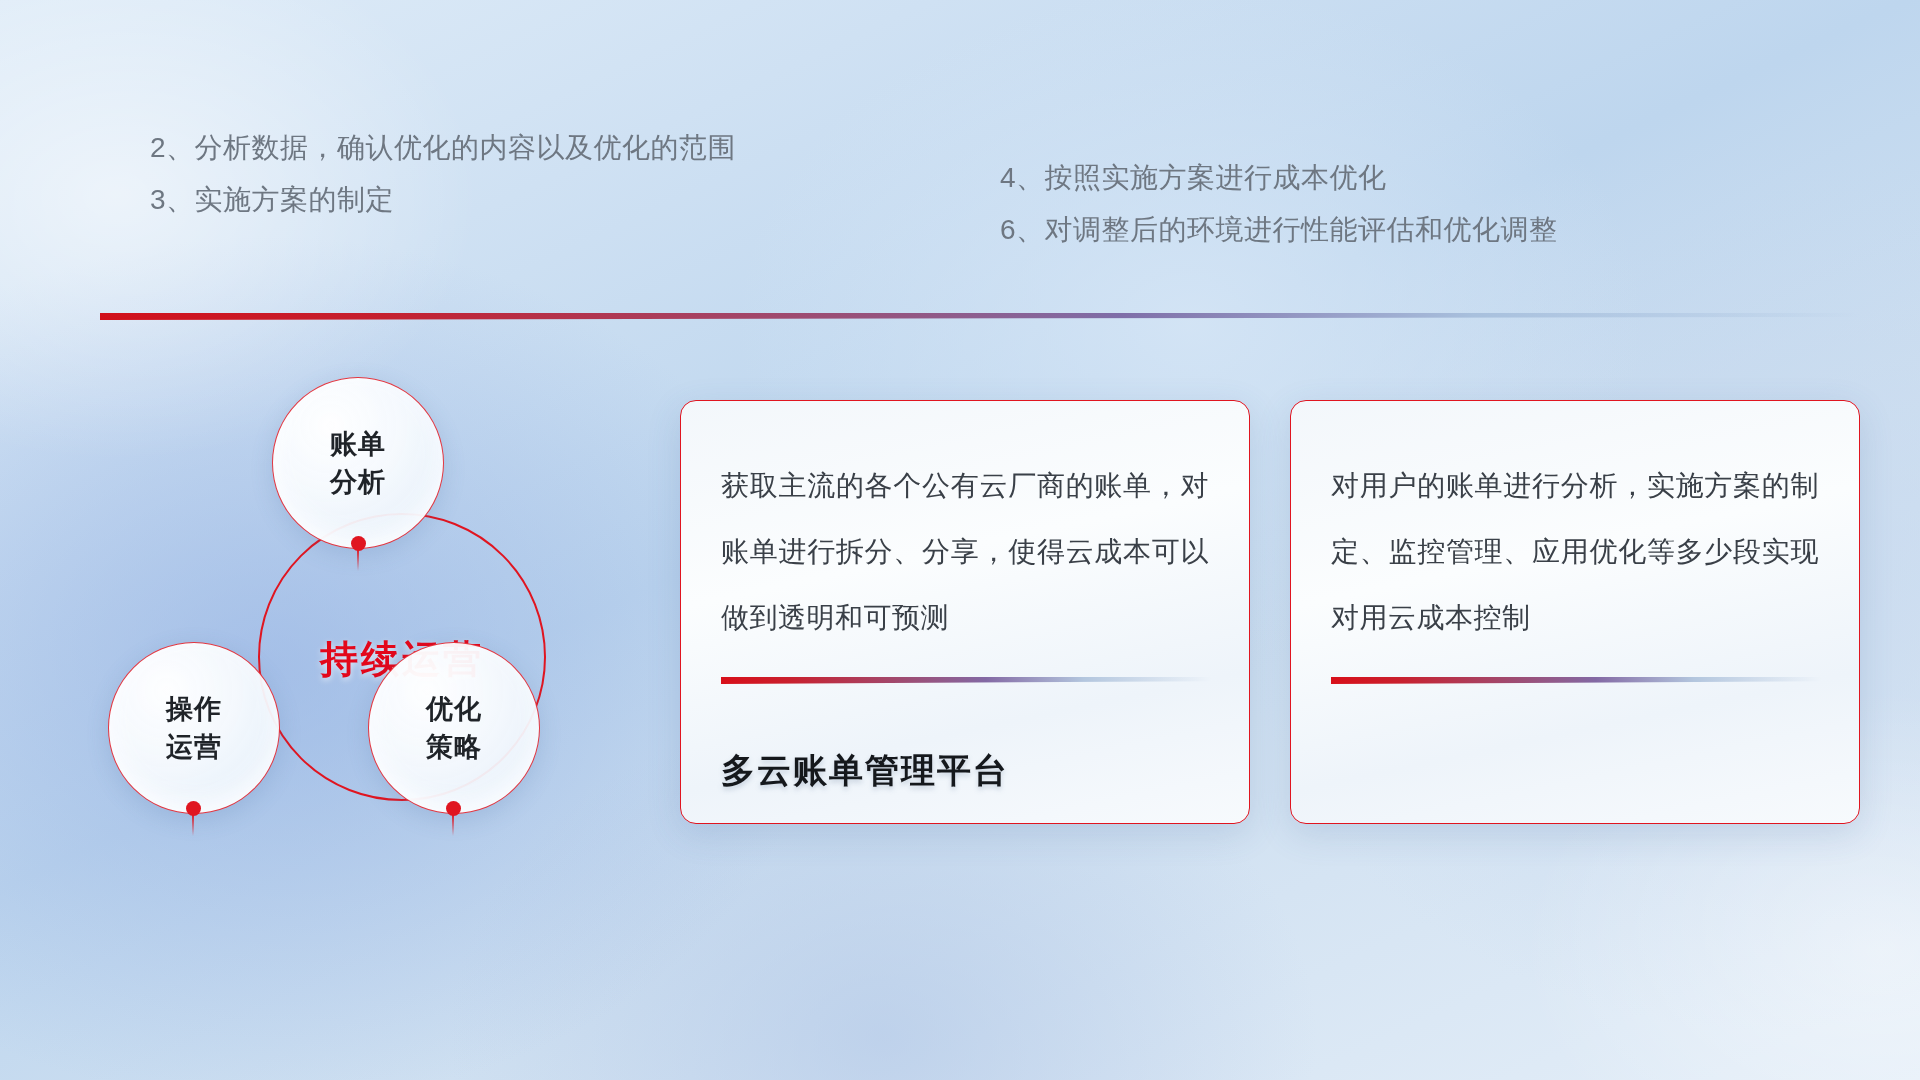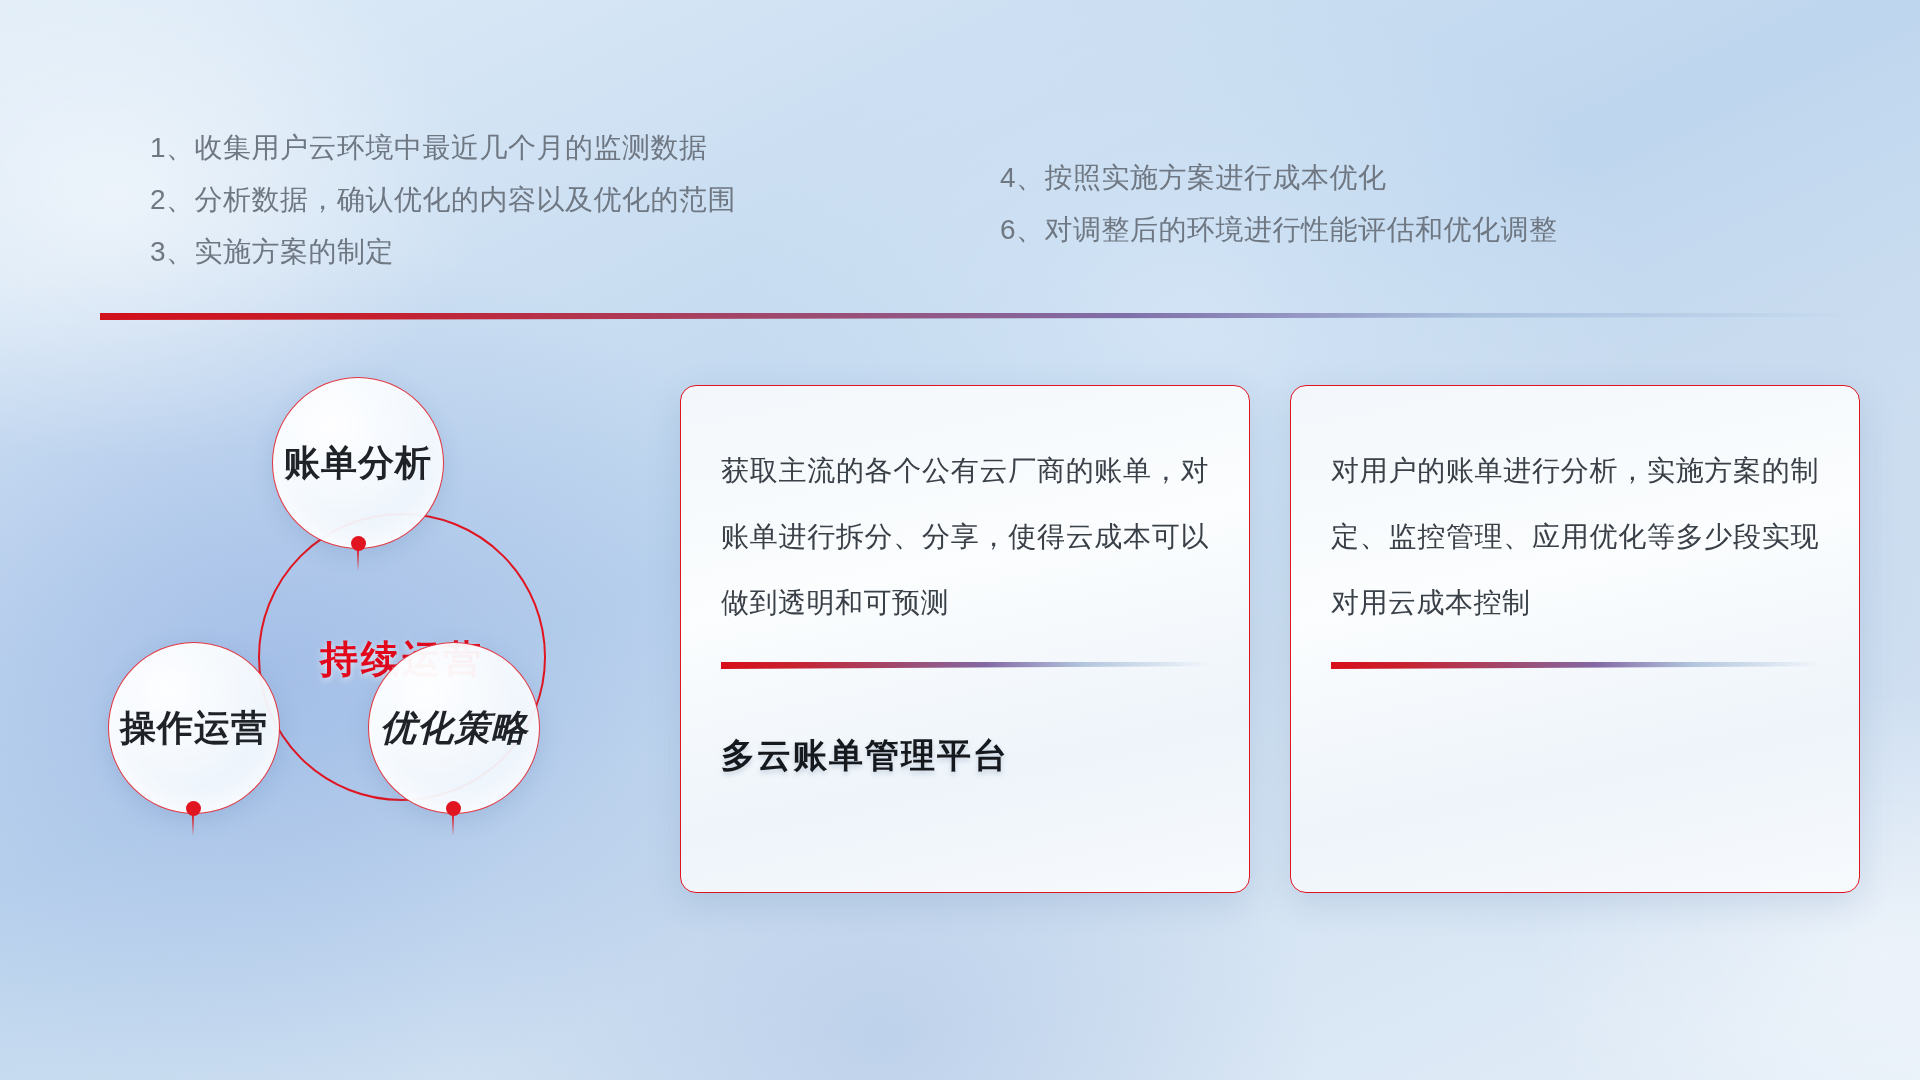--- a/index.html
+++ b/index.html
@@ -53,31 +53,31 @@
     border:2.6px solid #e01520;
     background:transparent;
   }
   #ring-main { left:168px; top:158px; width:288px; height:288px; }
   .bubble {
     position:absolute; border-radius:50%;
     border:1.6px solid rgba(224,21,32,0.85);
     background:
       radial-gradient(circle at 34% 28%, rgba(255,255,255,0.98) 0%, rgba(248,251,254,0.95) 42%, rgba(228,239,250,0.92) 100%);
     box-shadow:0 6px 22px rgba(70,110,160,0.18), inset 0 -10px 24px rgba(255,255,255,0.85);
-    display:flex; flex-direction:row;
+    display:flex; flex-direction:column;
     align-items:center; justify-content:center;
     color:#1f2328;
-    font-size:36px;
+    font-size:27px;
     font-weight:700;
     line-height:38px;
     letter-spacing:1px;
   }
   #bubble-top   { left:182px; top:22px;  width:172px; height:172px; }
   #bubble-left  { left:18px;  top:287px; width:172px; height:172px;align-items:center; }
-  #bubble-right { left:278px; top:287px; width:172px; height:172px;font-style:italic; }
+  #bubble-right { left:278px; top:287px; width:172px; height:172px; }
 
   .node-dot{
     position:absolute; width:15px; height:15px; border-radius:50%;
     background:#e01520;
   }
   .node-tail{
     position:absolute; width:2px; height:22px;
     background:linear-gradient(180deg,#e01520 0%, rgba(224,21,32,0) 100%);
   }
   #dot-top   { left:261px; top:181px; }
@@ -93,21 +93,21 @@
     align-items:center; justify-content:center;
     color:#e3071b;
     font-size:38px; font-weight:800; line-height:52px;
     letter-spacing:3px;
     text-shadow:0 2px 6px rgba(255,255,255,0.7);
   }
 
   
   .card{
     position:absolute;
-    top:385px; width:570px; height:508px;
+    top:400px; width:570px; height:424px;
     border:1.6px solid #e01520;
     border-radius:16px;
     background:linear-gradient(168deg,#f3f7fb 0%,#fbfdfe 38%,#eef4fa 72%,#f7fafd 100%);
     box-shadow:0 10px 34px rgba(60,100,155,0.16);
     padding:52px 40px 0 40px;
     display:flex; flex-direction:column;
   }
   #card-1 { left:680px; }
   #card-2 { left:1290px; }
   .card-body{
@@ -133,21 +133,20 @@
     letter-spacing:2px;
     text-shadow:0 3px 5px rgba(120,140,170,0.35);
   }
 </style>
 </head>
 <body>
 
 <div id="slide">
 
   <div id="list-left" class="list-col">
-    <div class="list-item">1、收集用户云环境中最近几个月的监测数据</div>
     <div class="list-item">2、分析数据，确认优化的内容以及优化的范围</div>
     <div class="list-item">3、实施方案的制定</div>
   </div>
 
   <div id="list-right" class="list-col">
     <div class="list-item">4、按照实施方案进行成本优化</div>
     <div class="list-item">6、对调整后的环境进行性能评估和优化调整</div>
   </div>
 
   <div id="top-divider"></div>

